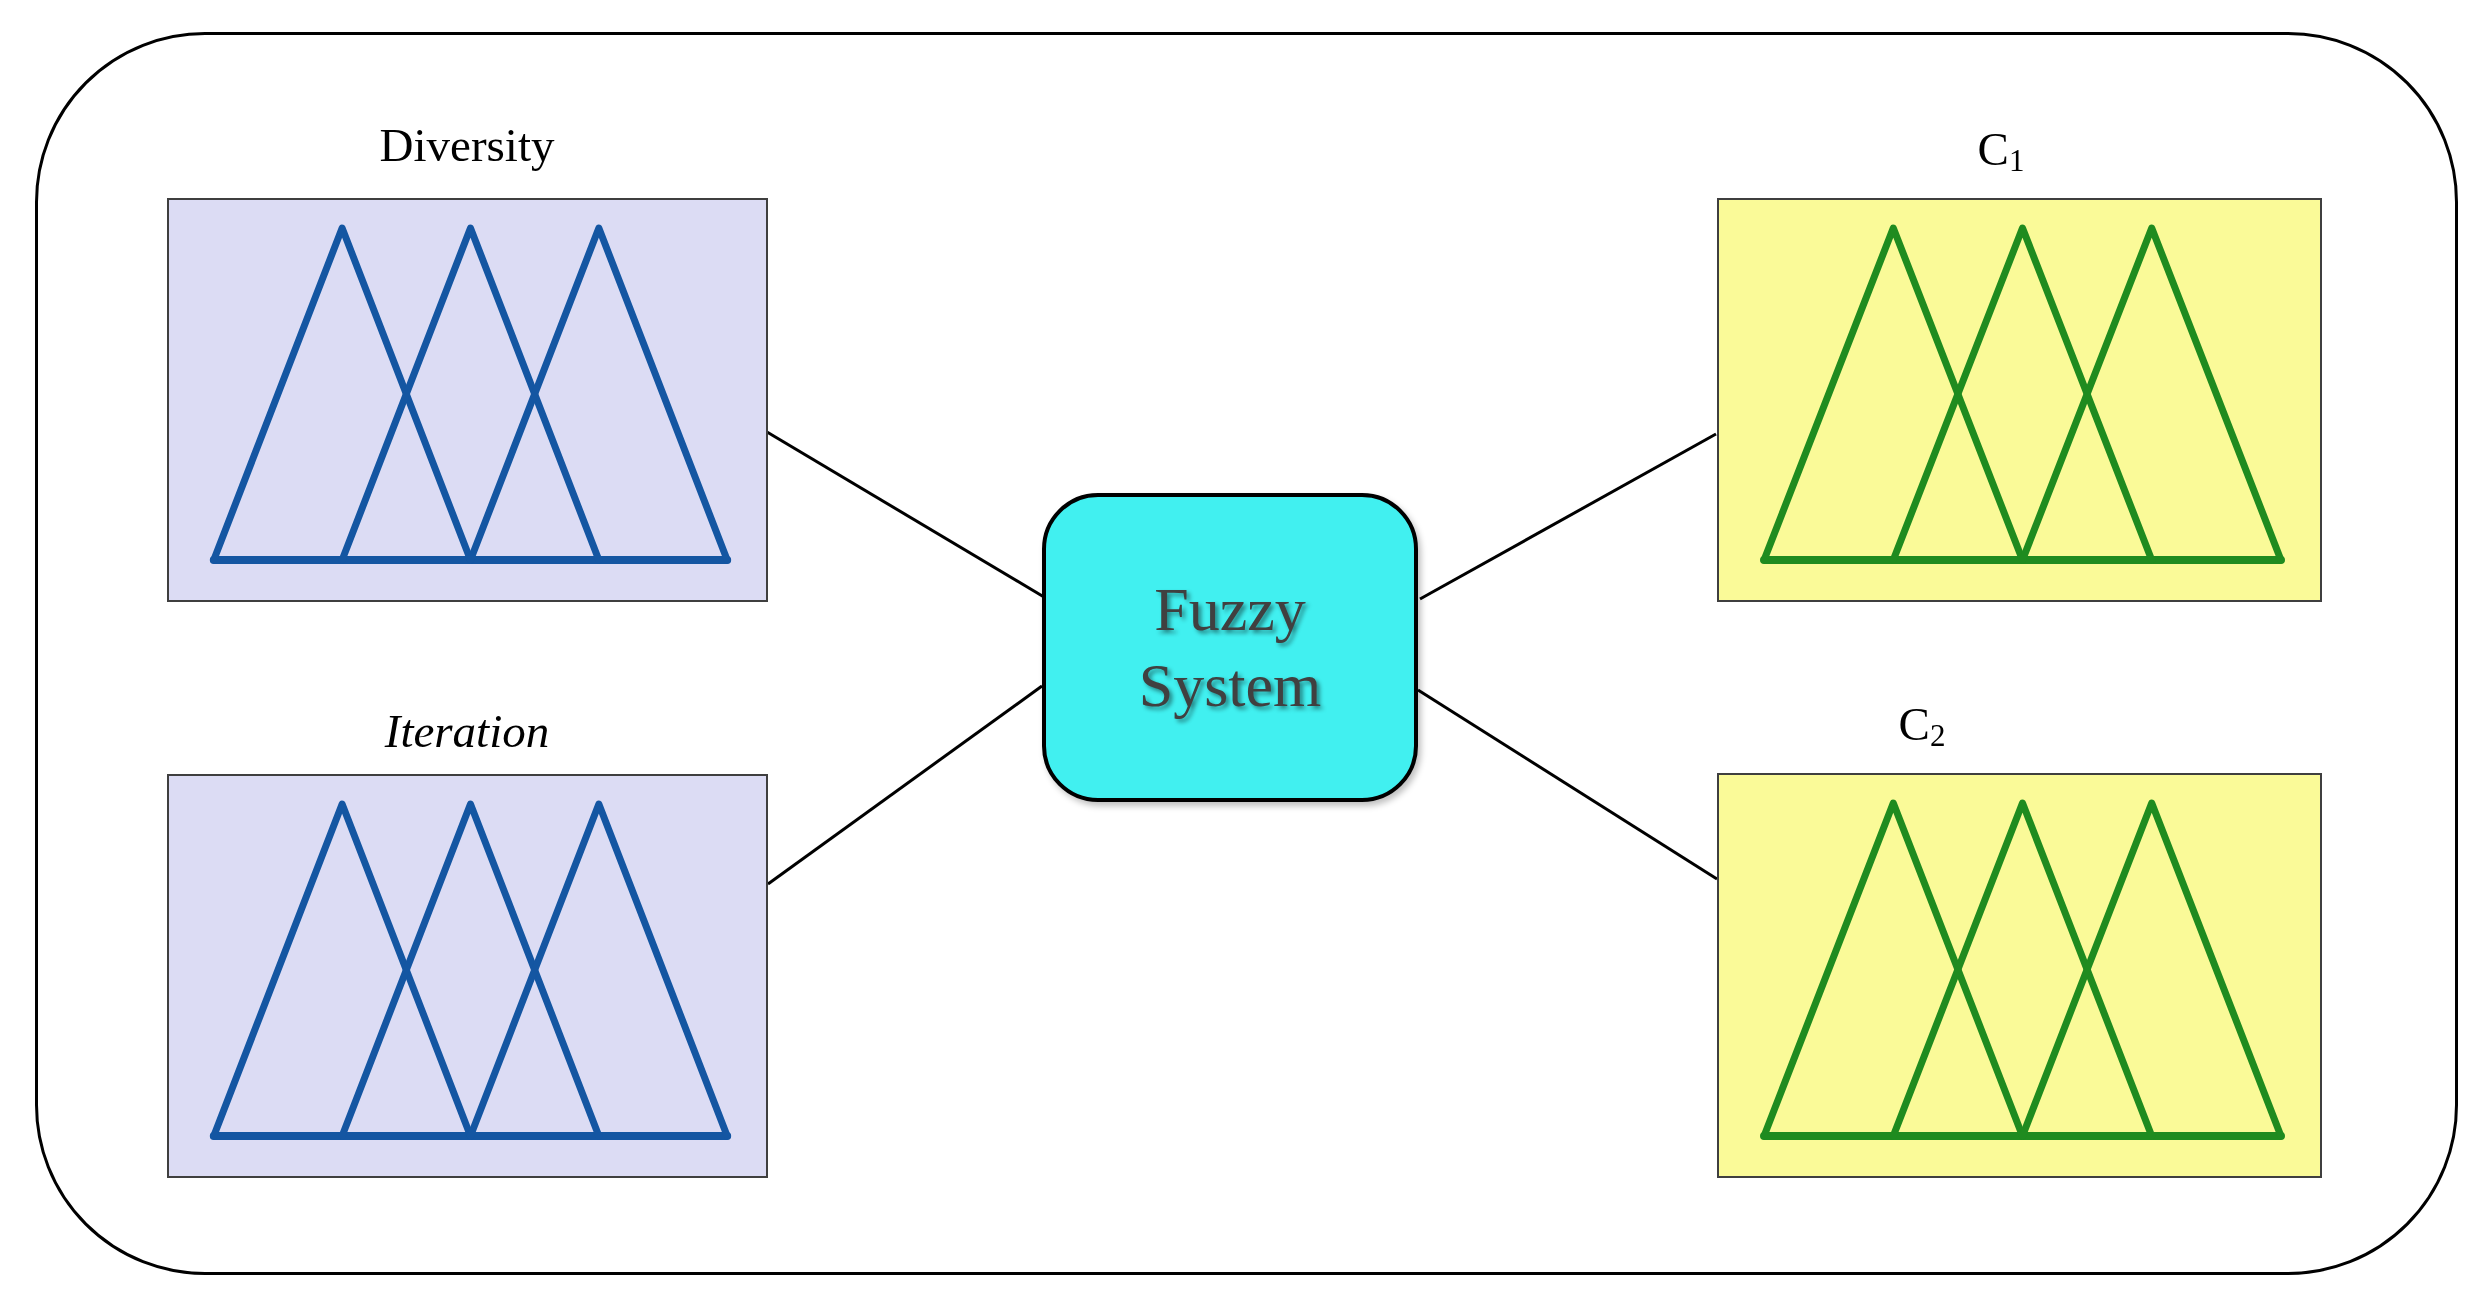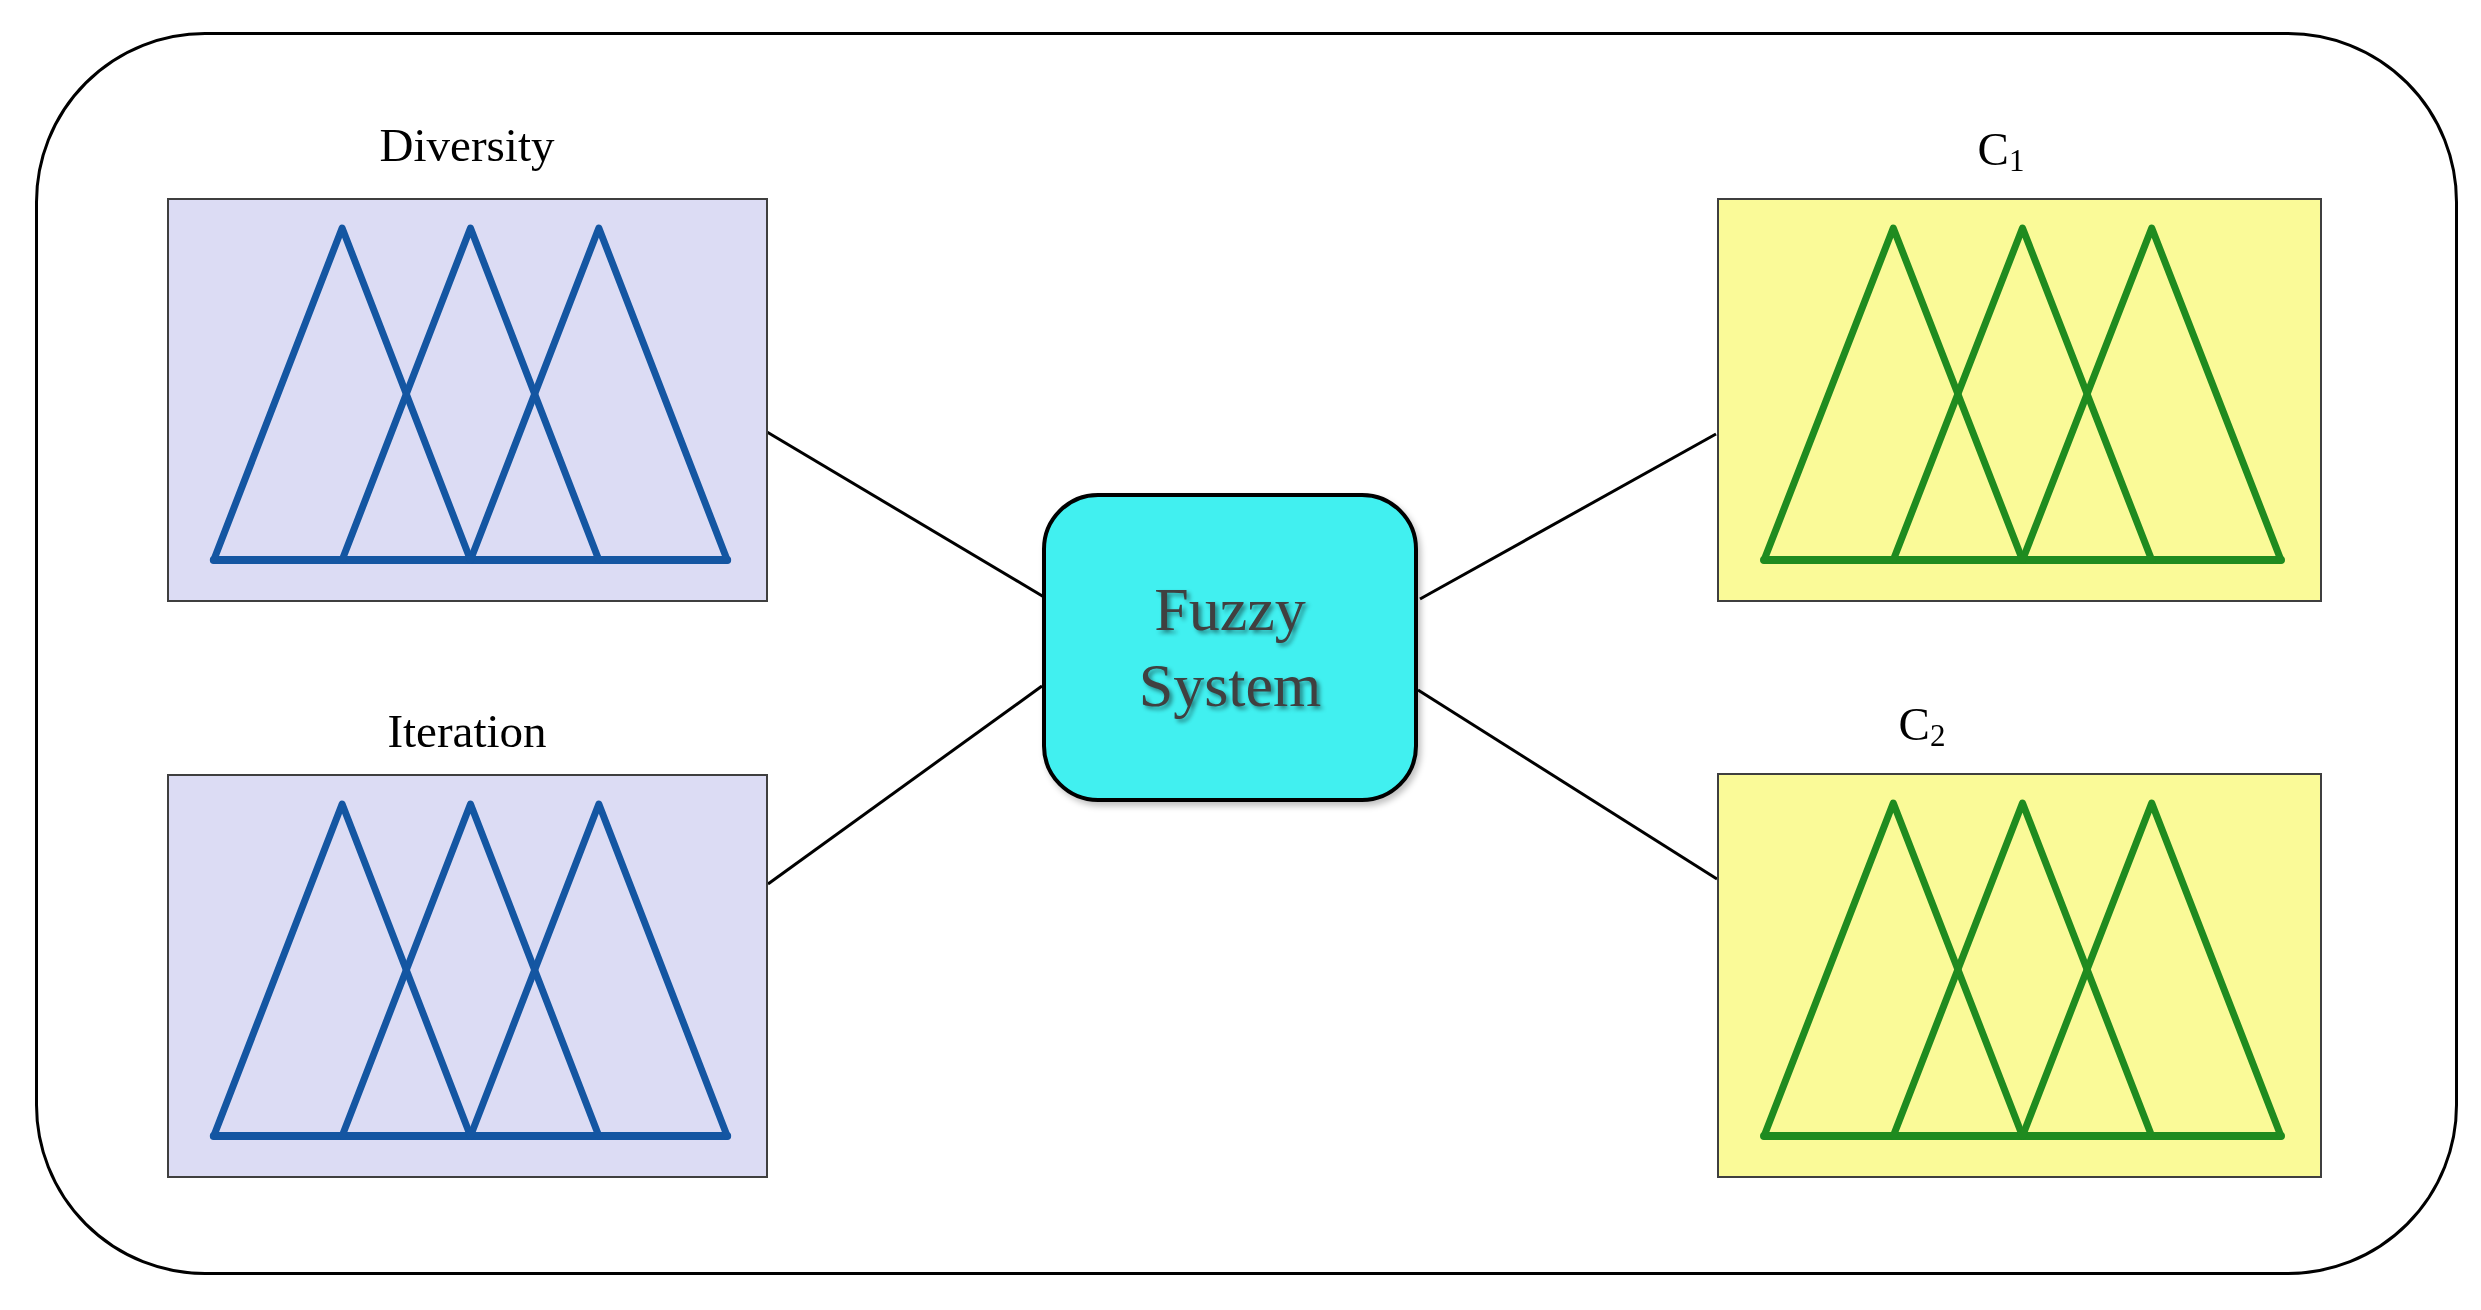--- a/index.html
+++ b/index.html
@@ -62,21 +62,21 @@
 
   <svg class="wires" viewBox="0 0 2481 1310" xmlns="http://www.w3.org/2000/svg">
     <line x1="767" y1="432" x2="1044" y2="597" stroke="#000000" stroke-width="3"></line>
     <line x1="768" y1="884" x2="1042" y2="686" stroke="#000000" stroke-width="3"></line>
     <line x1="1420" y1="599" x2="1716" y2="434" stroke="#000000" stroke-width="3"></line>
     <line x1="1418" y1="690" x2="1717" y2="879" stroke="#000000" stroke-width="3"></line>
   </svg>
 
   <div class="node-label" style="left:467px;top:145px;">Diversity</div>
 
-  <div class="node-label" style="left:467px;top:731px;">Iteration</div>
+  <div class="node-label" style="left:467px;top:731px;font-style:italic;">Iteration</div>
 
   <div class="node-label" style="left:1995px;top:149px;margin-left:6px;"><span>C</span><sub>1</sub></div>
 
   <div class="node-label" style="left:1922px;top:724px;"><span>C</span><sub>2</sub></div>
 
   <div class="mf-box" style="left:167px;top:198px;width:597px;height:400px;background:#dcdcf4;">
     <svg viewBox="0 0 600 400" preserveAspectRatio="none" xmlns="http://www.w3.org/2000/svg">
       <line x1="45" y1="360" x2="561" y2="360" stroke="#1456a2" stroke-width="8" stroke-linecap="round"></line>
       <polyline points="45,360 174,28 303,360" fill="none" stroke="#1456a2" stroke-width="7" stroke-linejoin="round" stroke-linecap="round"></polyline>
       <polyline points="174,360 303,28 432,360" fill="none" stroke="#1456a2" stroke-width="7" stroke-linejoin="round" stroke-linecap="round"></polyline>

